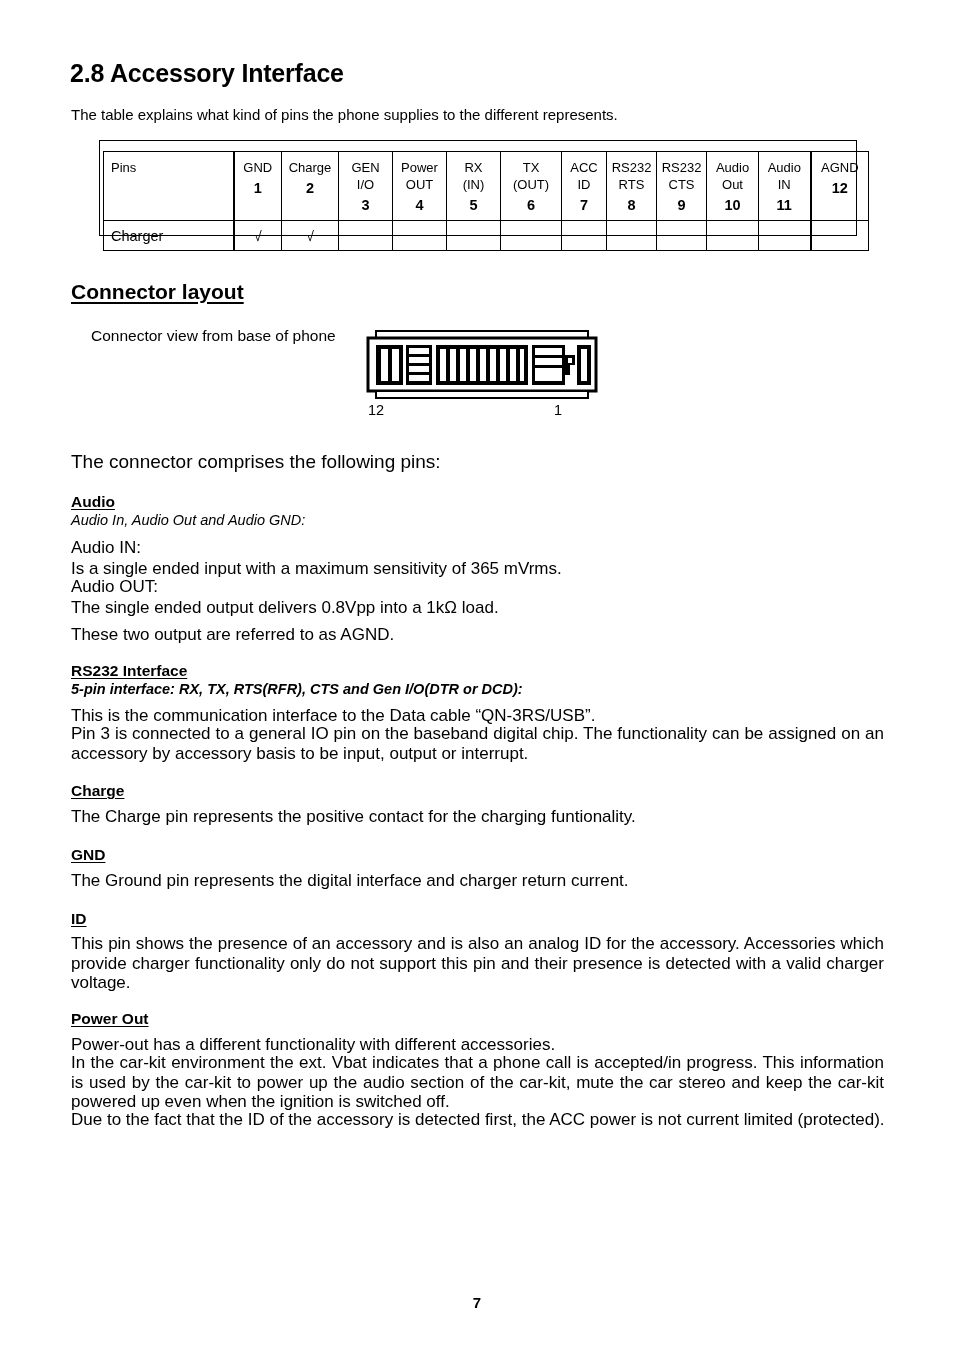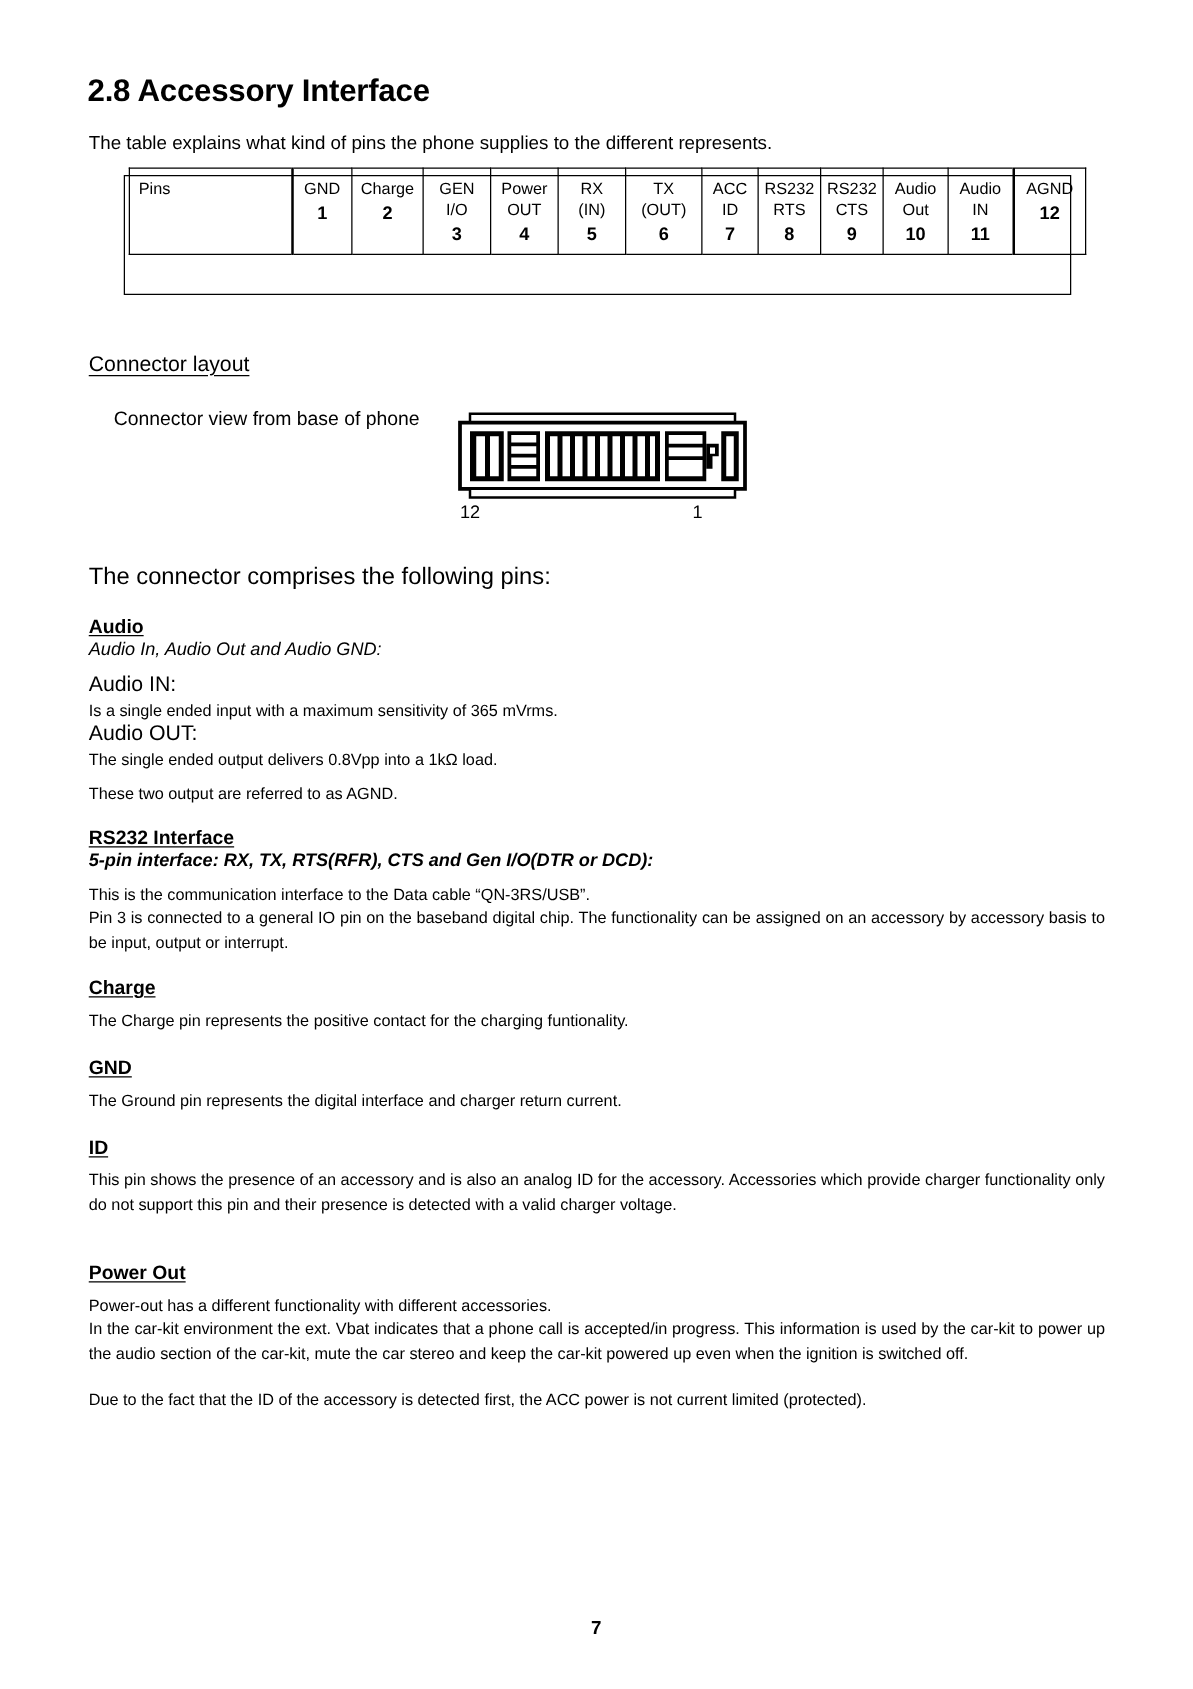--- a/index.html
+++ b/index.html
@@ -41,52 +41,52 @@
     line-height: 20px;
   }
   .h2 {
     font-size: 15.5px;
     font-weight: bold;
     text-decoration: underline;
     text-underline-offset: 2px;
     line-height: 20px;
   }
   .h2-big {
-    font-size: 17px;
-    font-weight: normal;
+    font-size: 21px;
+    font-weight: bold;
     text-decoration: underline;
     text-underline-offset: 3px;
     line-height: 22px;
   }
   .lead {
     font-size: 19px;
     line-height: 24px;
   }
   .ital {
     font-style: italic;
     font-size: 14.5px;
     line-height: 19px;
   }
   .body-t {
-    font-size: 13px;
+    font-size: 17px;
     line-height: 19.5px;
   }
   .body-big {
     font-size: 17px;
     line-height: 22px;
   }
   .just {
     text-align: justify;
   }
 
   
   .pin-table-wrap {
     position: absolute;
     left: 103px;
-    top: 134px;
+    top: 151px;
     width: 750px;
   }
   table.pins {
     border-collapse: collapse;
     width: 750px;
     table-layout: fixed;
     font-size: 13px;
   }
   table.pins td {
     border: 1px solid #000;
@@ -260,20 +260,35 @@
             <span class="tline">IN</span>
             <span class="tnum">11</span>
           </td>
           <td class="thick-left">
             <span class="tline">AGND</span>
             <span class="tline"></span>
             <span class="tnum">12</span>
           </td>
         </tr>
 
+        <tr class="data">
+          <td class="label-cell">Charger</td>
+          <td class="chk">√</td>
+          <td class="chk">√</td>
+          <td class="chk"></td>
+          <td class="chk"></td>
+          <td class="chk"></td>
+          <td class="chk"></td>
+          <td class="chk"></td>
+          <td class="chk"></td>
+          <td class="chk"></td>
+          <td class="chk"></td>
+          <td class="chk"></td>
+          <td class="chk thick-left"></td>
+        </tr>
       </tbody>
     </table>
   </div>
   <div class="outer-frame"></div>
 
   <div class="h2-big" style="position:absolute;left:71px;top:281px;">Connector layout</div>
 
   <div class="conn-view-text">Connector view from base of phone</div>
 
   <div class="conn-wrap">

